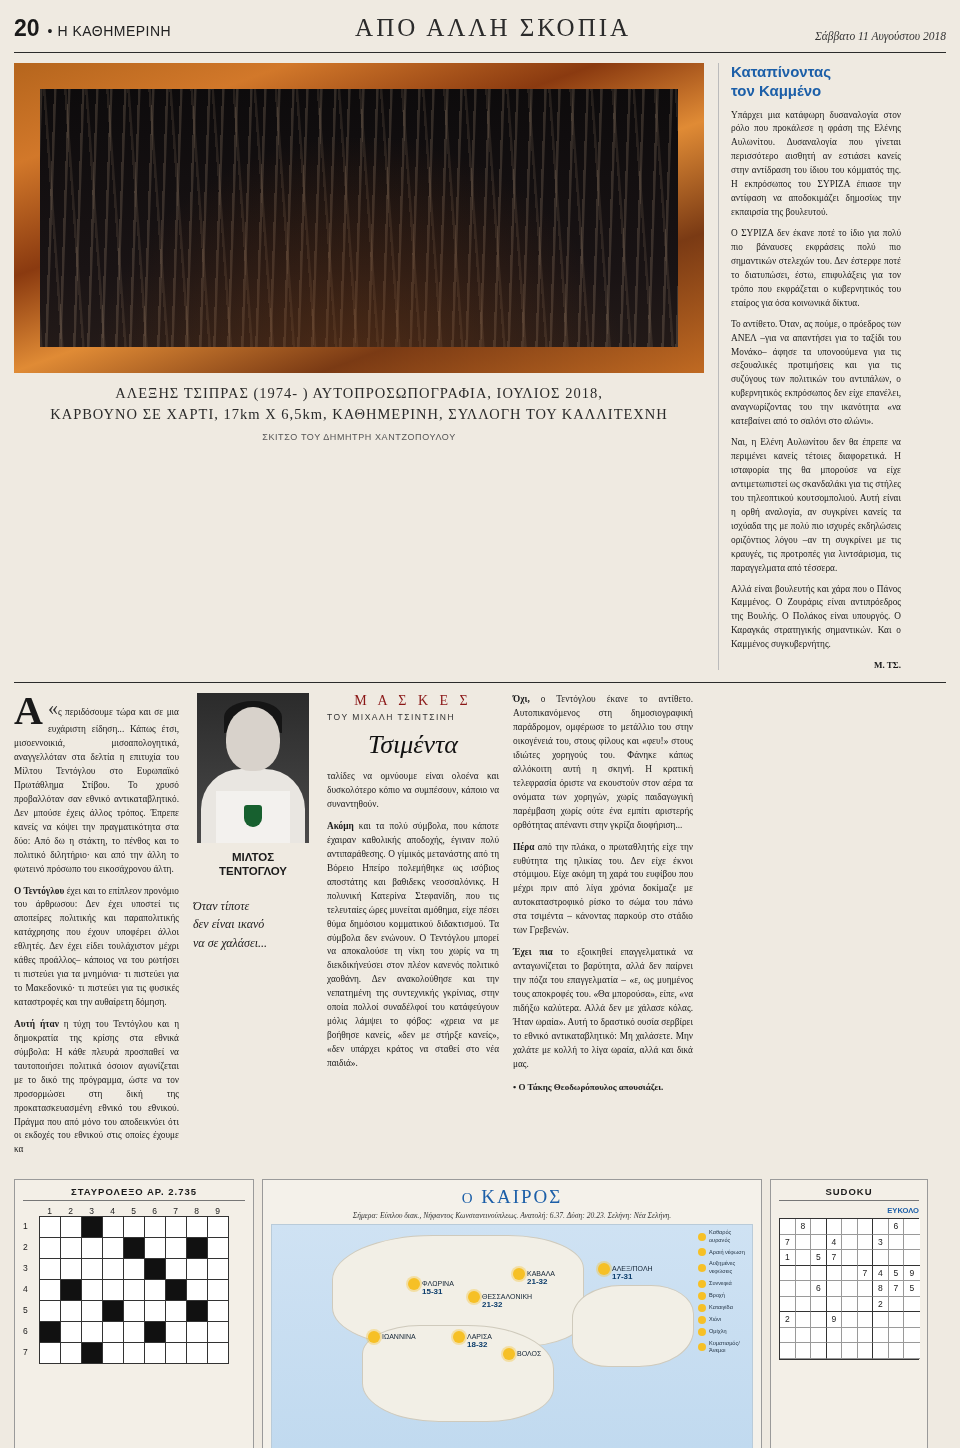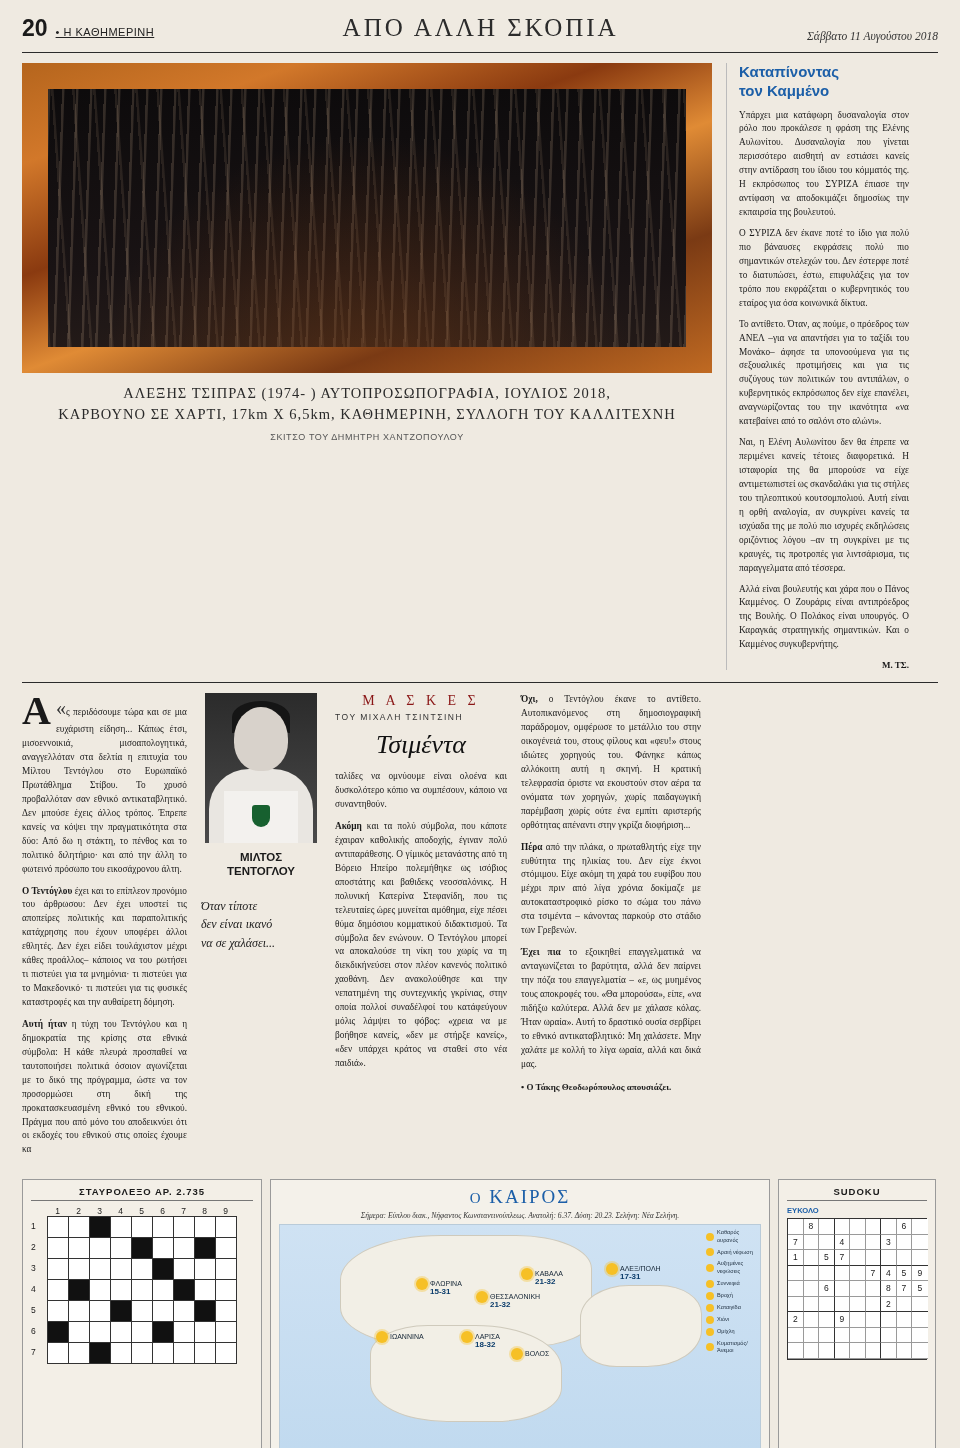--- a/index.html
+++ b/index.html
@@ -4,27 +4,27 @@
 <style>
   html,body{margin:0;padding:0;}
   body{
     width:960px;height:1448px;
     background:#efeae1;
     font-family:"Liberation Serif", serif;
     color:#1a1a1a;
     position:relative;
     overflow:hidden;
   }
-  .page{position:relative;width:960px;height:1409px;box-sizing:border-box;padding:0 22px;}
+  .page{position:relative;width:960px;height:1409px;box-sizing:border-box;padding:0 14px;}
 
   
   .masthead{display:flex;align-items:flex-end;justify-content:space-between;padding:14px 0 6px 0;}
   .mh-left{display:flex;align-items:baseline;gap:8px;}
   .mh-pageno{font-size:23px;font-weight:bold;font-family:"Liberation Sans",sans-serif;}
-  .mh-paper{font-size:11px;letter-spacing:.5px;font-family:"Liberation Sans",sans-serif;color:#222;text-decoration:underline;}
+  .mh-paper{font-size:14px;letter-spacing:.5px;font-family:"Liberation Sans",sans-serif;color:#222;}
   .mh-title{font-size:25px;letter-spacing:3px;color:#2b2b2b;font-family:"Liberation Serif",serif;}
   .mh-date{font-size:11.5px;font-style:italic;color:#333;}
   .rule{border-top:1px solid #2b2b2b;margin-top:4px;}
 
   
   .top{display:flex;gap:14px;margin-top:10px;}
   .art-col{width:690px;}
   .frame{
     position:relative;width:690px;height:310px;
     background:#0b0a0a;
@@ -109,21 +109,21 @@
   .l2{left:90px;top:100px;width:190px;height:95px;border-radius:30% 45% 35% 40%;}
   .l4{left:300px;top:60px;width:120px;height:80px;border-radius:40% 35% 45% 30%;}
   .city{position:absolute;font-family:"Liberation Sans",sans-serif;font-size:7px;color:#123;white-space:nowrap;}
   .city b{display:block;font-size:8px;color:#0b3c6b;}
   .sun{position:absolute;width:12px;height:12px;border-radius:50%;background:#f6c026;box-shadow:0 0 0 2px rgba(246,192,38,.35);}
   .legend-col{position:absolute;right:2px;top:4px;width:52px;font-size:5.6px;line-height:1.35;color:#234;font-family:"Liberation Sans",sans-serif;}
   .legend-row{display:flex;align-items:center;gap:3px;margin-bottom:4px;}
   .legend-dot{width:8px;height:8px;border-radius:50%;background:#f6c026;flex:0 0 auto;}
 
   
-  .sud-lbl{font-family:"Liberation Sans",sans-serif;font-size:7.6px;font-weight:bold;color:#1c5fa8;margin:4px 0 3px 0;}
+  .sud-lbl{font-family:"Liberation Sans",sans-serif;font-size:7.6px;font-weight:bold;color:#1c5fa8;margin:4px 0 3px 0;text-align:right;}
   .sud{display:grid;grid-template-columns:repeat(9,15.5px);grid-auto-rows:15.5px;border:1.4px solid #333;}
   .sud div{border-right:1px solid #9a9a9a;border-bottom:1px solid #9a9a9a;font-size:8.5px;text-align:center;line-height:15.5px;font-family:"Liberation Sans",sans-serif;background:#fff;}
   .sud div:nth-child(3n){border-right:1.4px solid #333;}
   .sud div:nth-child(9n){border-right:none;}
   .sud-row3{border-bottom:1.4px solid #333 !important;}
 </style>
 </head>
 <body>
 
 <div class="page">

